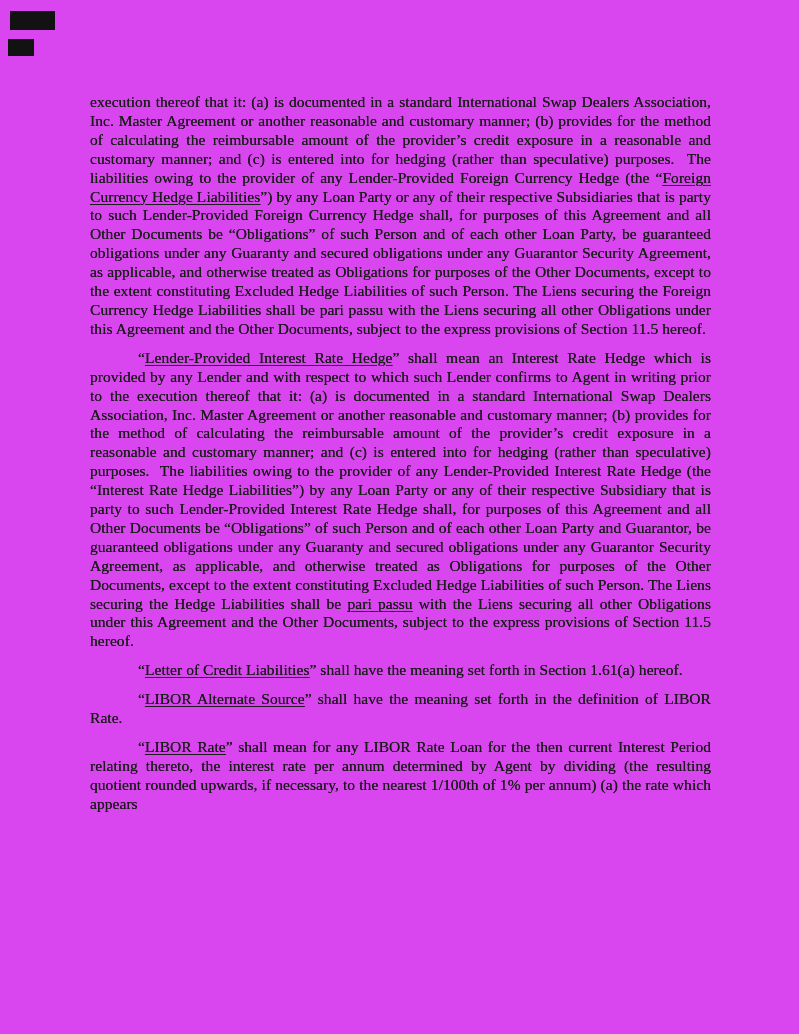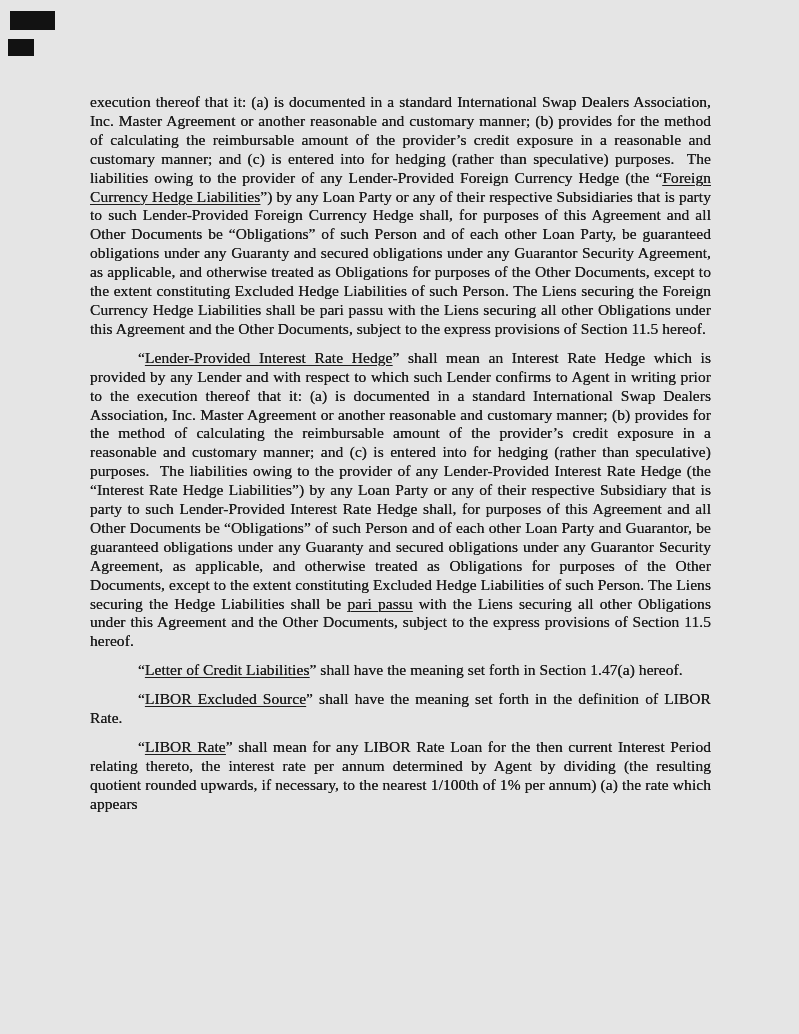--- a/index.html
+++ b/index.html
@@ -4,21 +4,21 @@
 <style>
   html, body {
     margin: 0;
     padding: 0;
     background: #ffffff;
   }
   .page {
     position: relative;
     width: 799px;
     height: 1034px;
-    background: #e5e5e5;
+    background: #d946ef;
     overflow: hidden;
     font-family: "Liberation Serif", "DejaVu Serif", serif;
     color: #1c1c1c;
   }
   .scan-mark {
     position: absolute;
     background: #121212;
   }
   .scan-mark.m1 { left: 10px; top: 11px; width: 45px; height: 19px; }
   .scan-mark.m2 { left: 8px;  top: 39px; width: 26px; height: 17px; }
@@ -59,19 +59,19 @@
 <body>
 
 <div class="page">
 
   <div class="scan-mark m1"></div>
   <div class="scan-mark m2"></div>
 
   <div class="doc-body">
       <p class="para"><span>execution thereof that it: (a) is documented in a standard International Swap Dealers Association, Inc. Master Agreement or another reasonable and customary manner; (b) provides for the method of calculating the reimbursable amount of the provider’s credit exposure in a reasonable and customary manner; and (c) is entered into for hedging (rather than speculative) purposes.&nbsp; The liabilities owing to the provider of any Lender-Provided Foreign Currency Hedge (the “</span><span class="u">Foreign Currency Hedge Liabilities</span><span>”) by any Loan Party or any of their respective Subsidiaries that is party to such Lender-Provided Foreign Currency Hedge shall, for purposes of this Agreement and all Other Documents be “Obligations” of such Person and of each other Loan Party, be guaranteed obligations under any Guaranty and secured obligations under any Guarantor Security Agreement, as applicable, and otherwise treated as Obligations for purposes of the Other Documents, except to the extent constituting Excluded Hedge Liabilities of such Person. The Liens securing the Foreign Currency Hedge Liabilities shall be pari passu with the Liens securing all other Obligations under this Agreement and the Other Documents, subject to the express provisions of Section 11.5 hereof.</span></p>
       <p class="para indent"><span>“</span><span class="u">Lender-Provided Interest Rate Hedge</span><span>” shall mean an Interest Rate Hedge which is provided by any Lender and with respect to which such Lender confirms to Agent in writing prior to the execution thereof that it: (a) is documented in a standard International Swap Dealers Association, Inc. Master Agreement or another reasonable and customary manner; (b) provides for the method of calculating the reimbursable amount of the provider’s credit exposure in a reasonable and customary manner; and (c) is entered into for hedging (rather than speculative) purposes.&nbsp; The liabilities owing to the provider of any Lender-Provided Interest Rate Hedge (the “Interest Rate Hedge Liabilities”) by any Loan Party or any of their respective Subsidiary that is party to such Lender-Provided Interest Rate Hedge shall, for purposes of this Agreement and all Other Documents be “Obligations” of such Person and of each other Loan Party and Guarantor, be guaranteed obligations under any Guaranty and secured obligations under any Guarantor Security Agreement, as applicable, and otherwise treated as Obligations for purposes of the Other Documents, except to the extent constituting Excluded Hedge Liabilities of such Person. The Liens securing the Hedge Liabilities shall be </span><span class="u">pari passu</span><span> with the Liens securing all other Obligations under this Agreement and the Other Documents, subject to the express provisions of Section 11.5 hereof.</span></p>
-      <p class="para indent"><span>“</span><span class="u">Letter of Credit Liabilities</span><span>” shall have the meaning set forth in Section 1.47(a) hereof.</span></p>
-      <p class="para indent"><span>“</span><span class="u">LIBOR Excluded Source</span><span>” shall have the meaning set forth in the definition of LIBOR Rate.</span></p>
+      <p class="para indent"><span>“</span><span class="u">Letter of Credit Liabilities</span><span>” shall have the meaning set forth in Section 1.61(a) hereof.</span></p>
+      <p class="para indent"><span>“</span><span class="u">LIBOR Alternate Source</span><span>” shall have the meaning set forth in the definition of LIBOR Rate.</span></p>
       <p class="para indent"><span>“</span><span class="u">LIBOR Rate</span><span>” shall mean for any LIBOR Rate Loan for the then current Interest Period relating thereto, the interest rate per annum determined by Agent by dividing (the resulting quotient rounded upwards, if necessary, to the nearest 1/100th of 1% per annum) (a) the rate which appears</span></p>
     </div>
 
 
 </div>
 
 </body></html>

